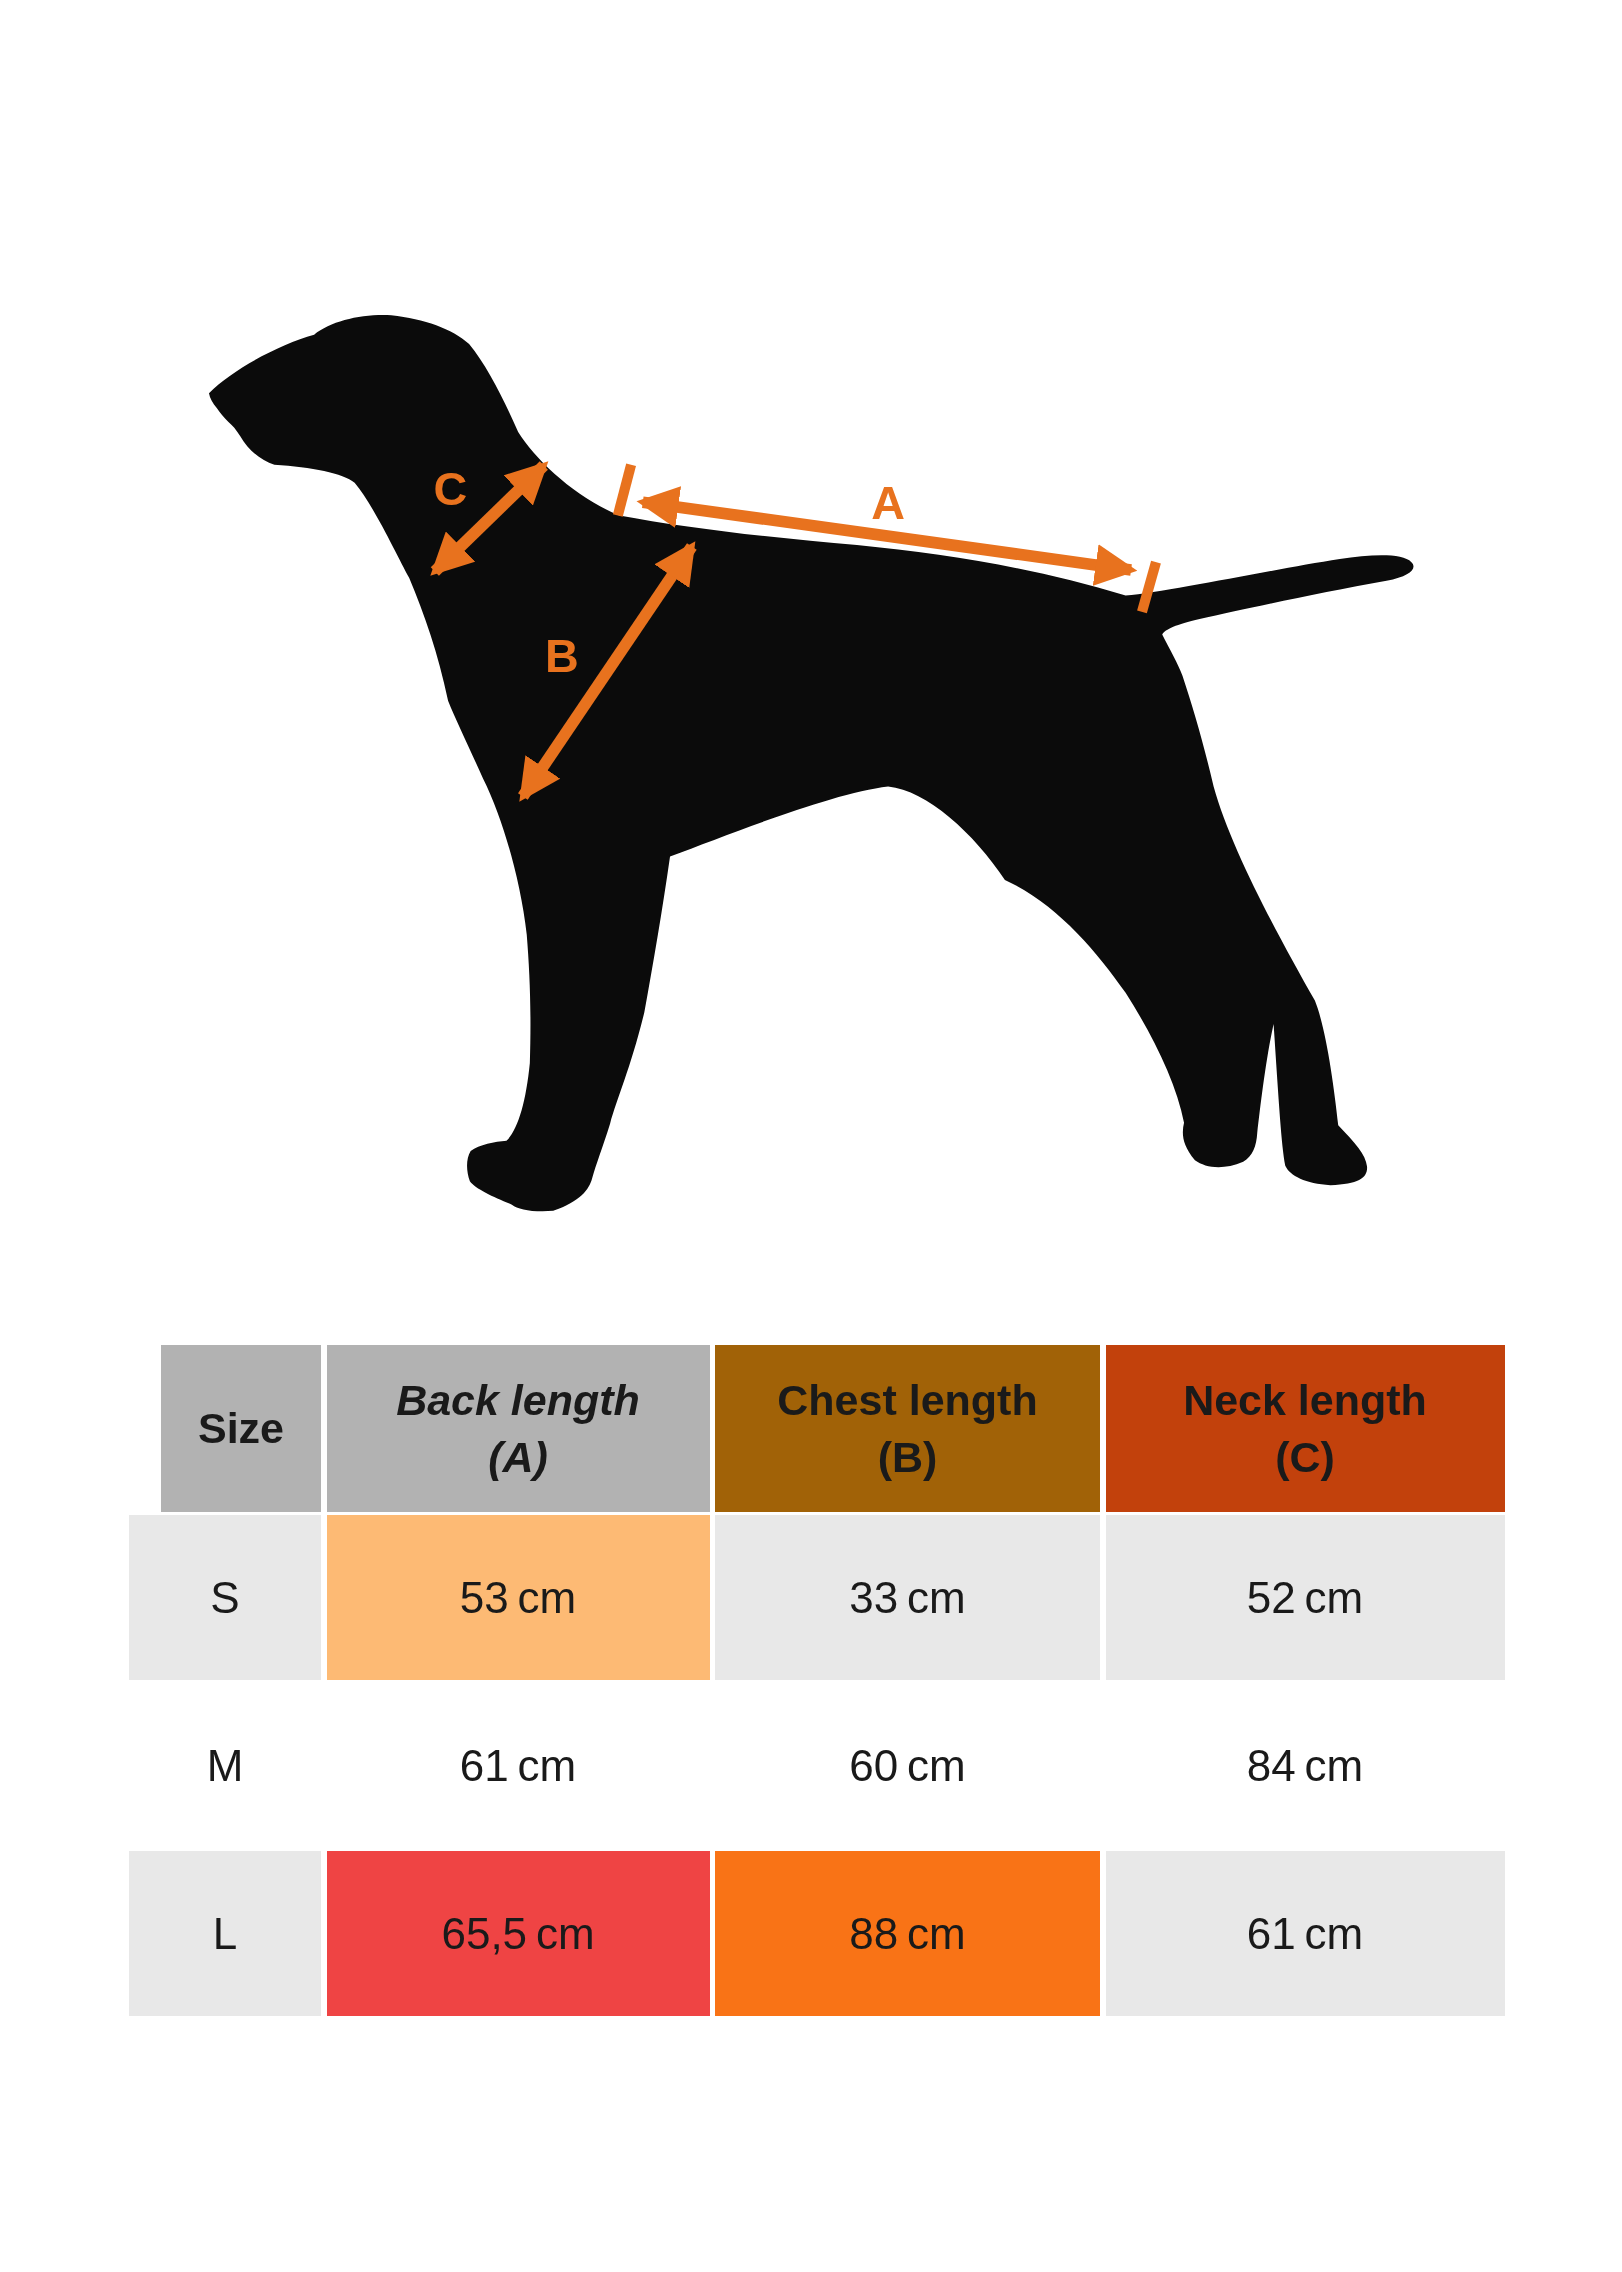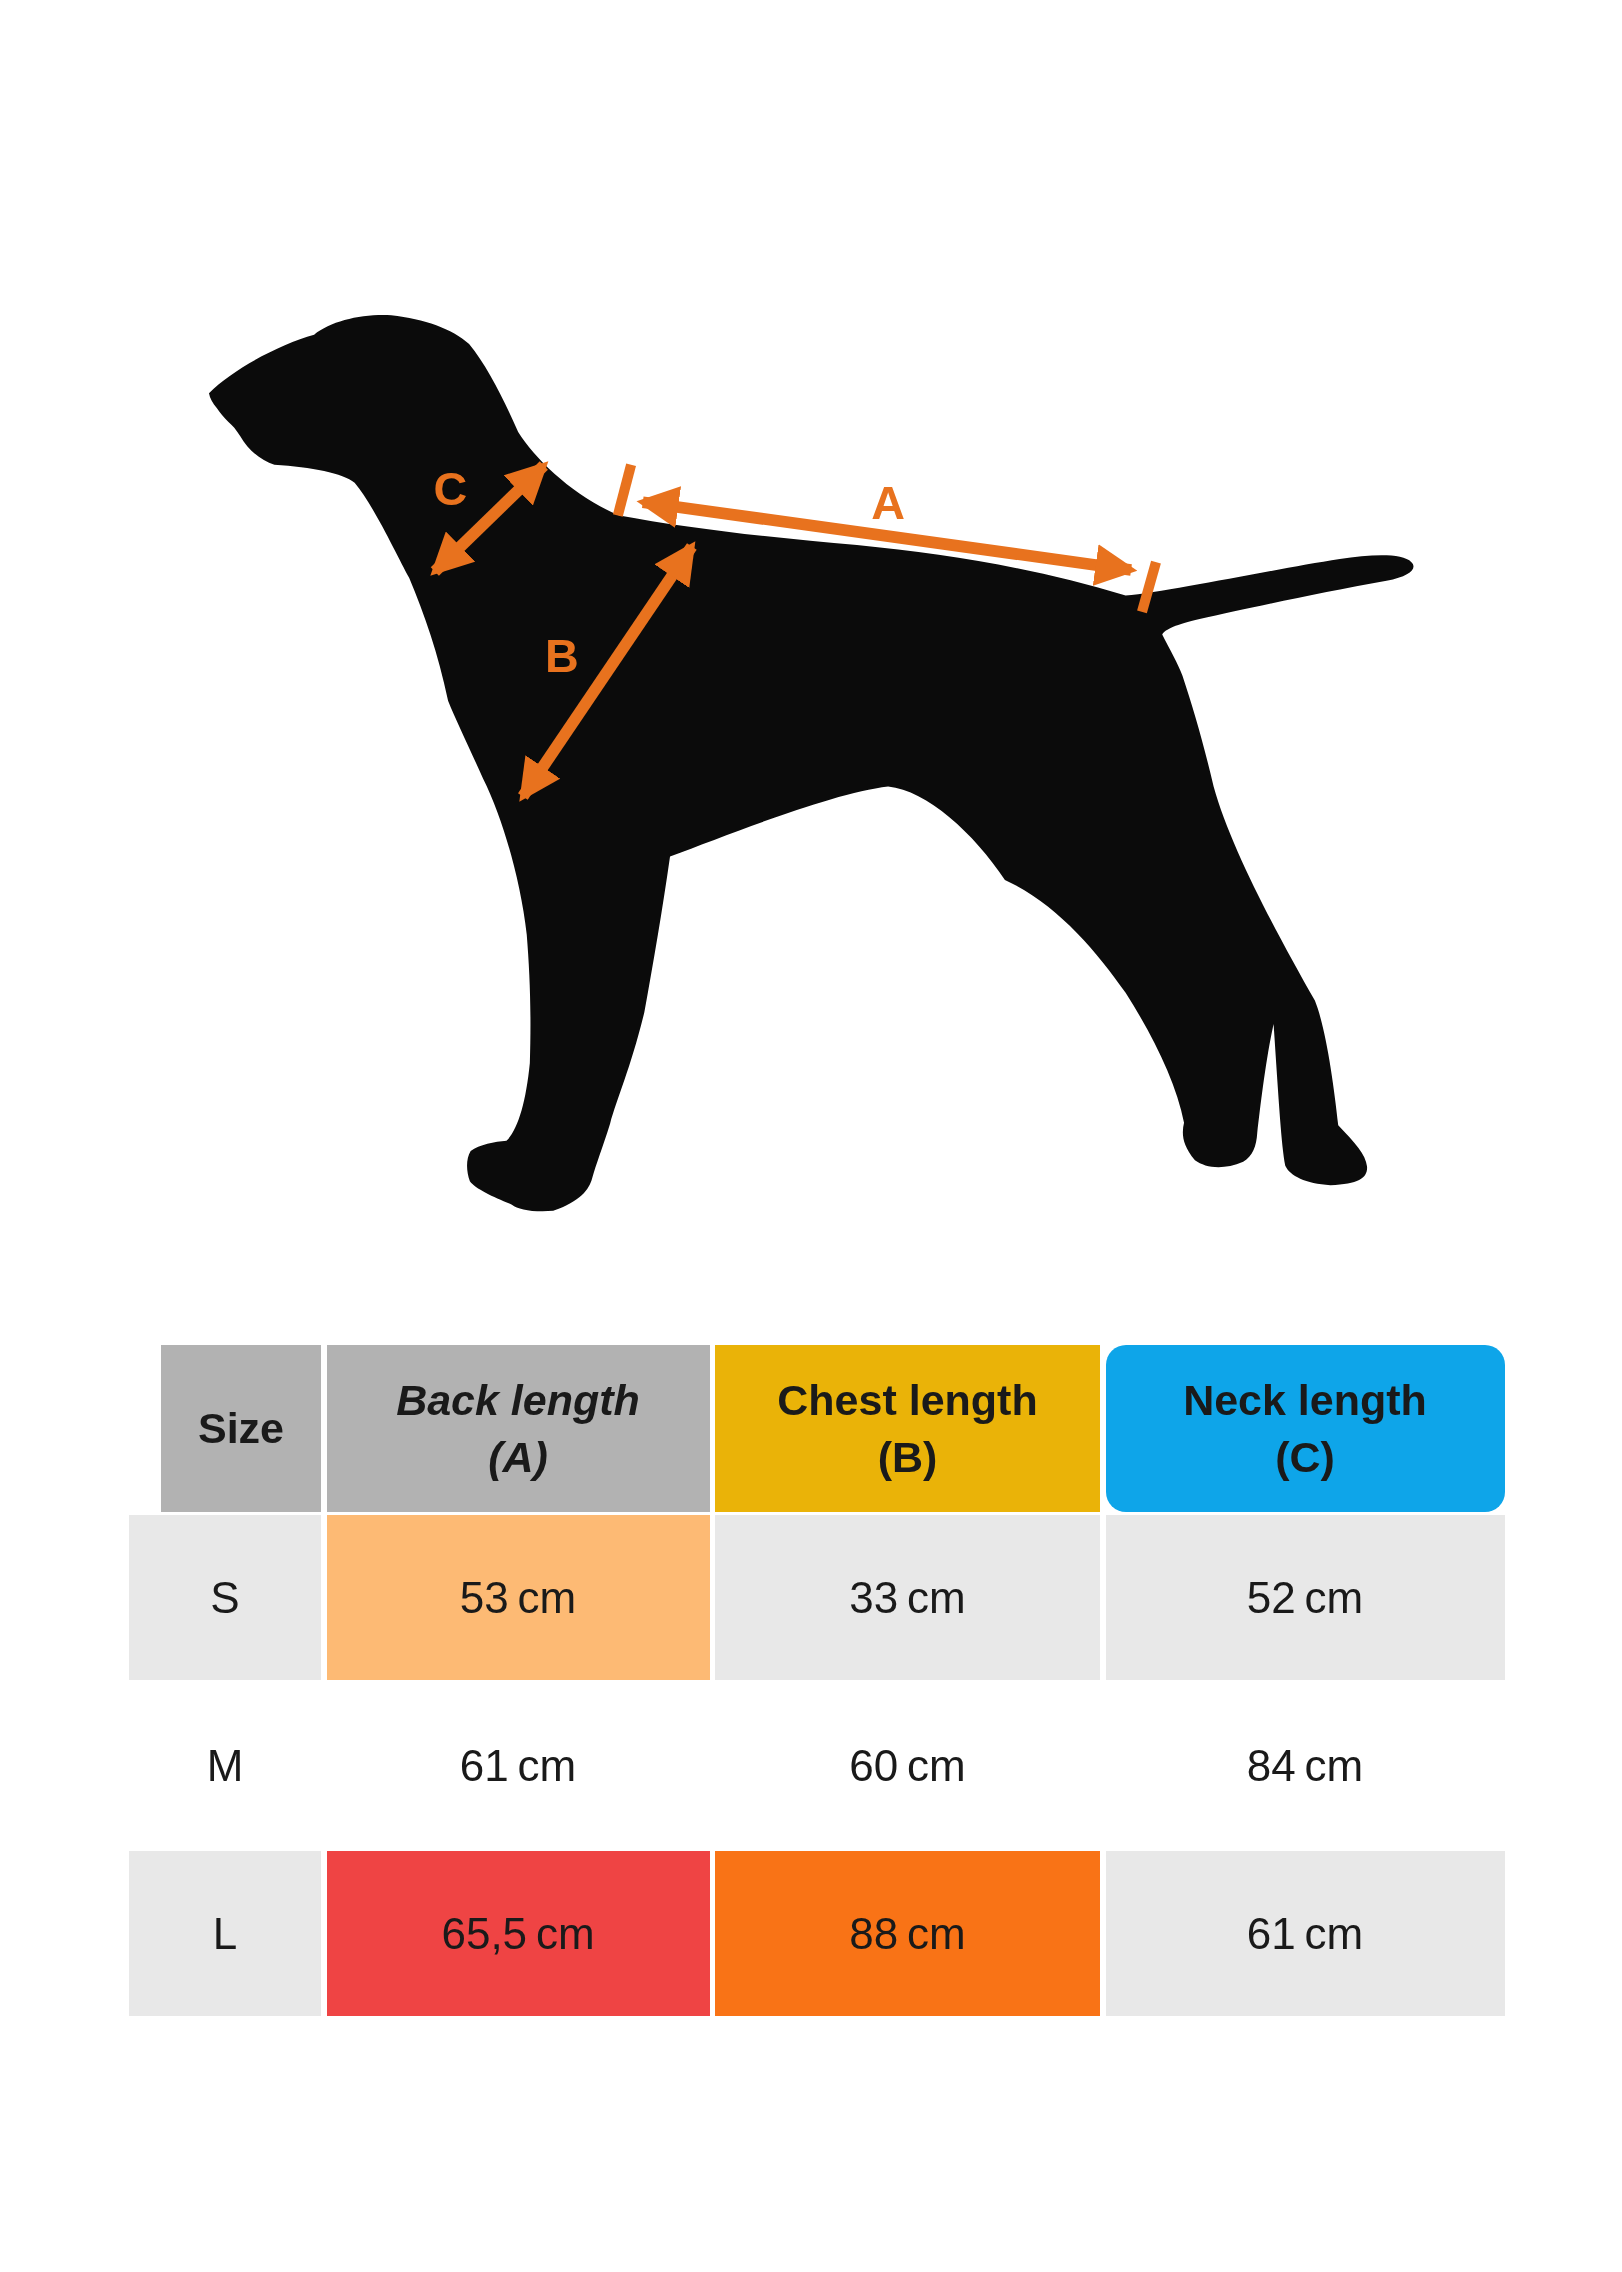--- a/index.html
+++ b/index.html
@@ -134,25 +134,25 @@
   <div class="size-table" style="color: rgb(26, 26, 26);">
 
     <div class="cell head" style="background-color: rgb(178, 178, 178); margin-left: 32px;">
       <span class="h-label">Size</span>
 
     </div>
     <div class="cell head" style="background-color: rgb(178, 178, 178); font-style: italic;">
       <span class="h-label">Back length</span>
       <span class="h-sub">(A)</span>
     </div>
-    <div class="cell head" style="background-color: #eab308;">
+    <div class="cell head" style="background-color: #a16207;">
       <span class="h-label">Chest length</span>
       <span class="h-sub">(B)</span>
     </div>
-    <div class="cell head" style="background-color: #0ea5e9; border-radius: 20px;">
+    <div class="cell head" style="background-color: #c2410c;">
       <span class="h-label">Neck length</span>
       <span class="h-sub">(C)</span>
     </div>
 
     <div class="cell body" style="background-color: rgb(232, 232, 232);">S</div>
     <div class="cell body" style="background-color: #fdba74;">53 cm</div>
     <div class="cell body" style="background-color: rgb(232, 232, 232);">33 cm</div>
     <div class="cell body" style="background-color: rgb(232, 232, 232);">52 cm</div>
 
     <div class="cell body" style="background-color: rgb(255, 255, 255);">M</div>

